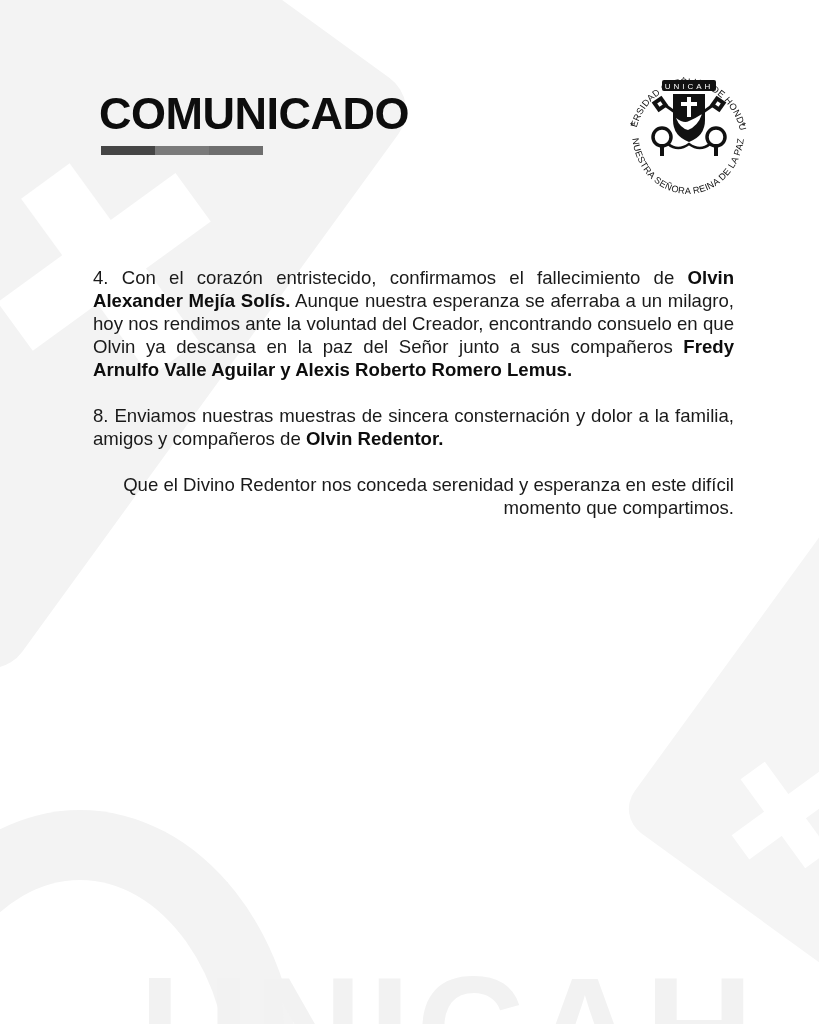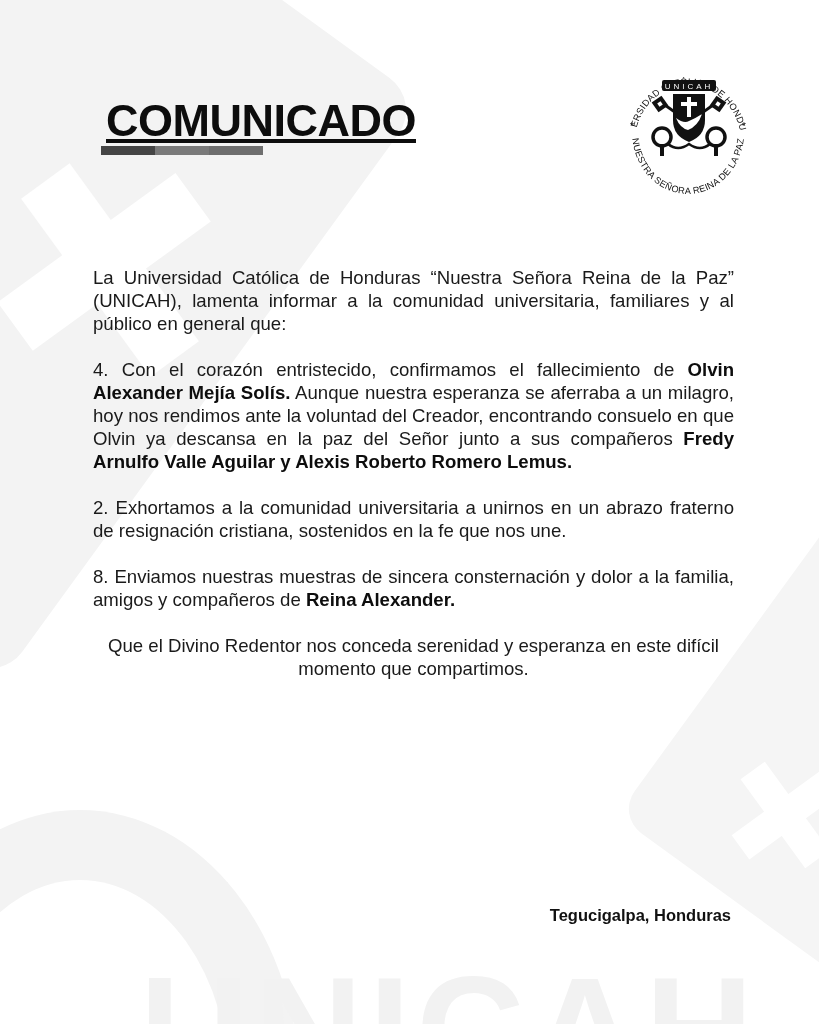--- a/index.html
+++ b/index.html
@@ -31,23 +31,23 @@
     position: absolute; left: -140px; top: 810px; width: 300px; height: 420px;
     border-radius: 50%; border: 70px solid #f3f3f3; border-left-color: transparent; border-bottom-color: transparent;
   }
   .wm-word {
     position: absolute; left: 140px; top: 955px; font-family: "Liberation Sans", sans-serif;
     font-weight: 700; font-size: 150px; letter-spacing: 6px; color: #f2f2f2; line-height: 1;
   }
 
   .content { position: relative; z-index: 1; }
   .title {
-    position: absolute; left: 94px; top: 86px; margin: 12px;
+    position: absolute; left: 94px; top: 86px; margin: 5px;
     font-family: "Liberation Sans", sans-serif; font-weight: 700; font-size: 45px;
-    letter-spacing: -0.5px; color: #0d0d0d; line-height: 1; text-decoration: underline;
+    letter-spacing: -0.5px; color: #0d0d0d; line-height: 1;
   }
   .title-bar { position: absolute; left: 101px; top: 146px; width: 162px; height: 9px; display: flex; }
   .title-bar span { flex: 1; }
 
   .logo { position: absolute; left: 618px; top: 40px; width: 140px; height: 160px; }
 
   .body-text {
     position: absolute; left: 93px; top: 266px; width: 641px;
     font-size: 18.6px; line-height: 23px; color: #1a1a1a; text-align: justify;
   }
@@ -121,23 +121,20 @@
 
       <circle cx="44" cy="97" r="9" fill="none" stroke="#111" stroke-width="3.5"></circle>
       <circle cx="98" cy="97" r="9" fill="none" stroke="#111" stroke-width="3.5"></circle>
       <rect x="42" y="104" width="4" height="12" fill="#111"></rect>
       <rect x="96" y="104" width="4" height="12" fill="#111"></rect>
       <path d="M 50 104 Q 60 112 71 104 Q 82 112 92 104" fill="none" stroke="#111" stroke-width="2.5"></path>
     </svg>
   </div>
 
   <div class="body-text">
-    <p>La Universidad Católica de Honduras “Nuestra Señora Reina de la Paz” (UNICAH), lamenta informar a la comunidad universitaria, familiares y al público en general que:</p>
     <p><span>4. Con el corazón entristecido, confirmamos el fallecimiento de </span><b>Olvin Alexander Mejía Solís.</b><span> Aunque nuestra esperanza se aferraba a un milagro, hoy nos rendimos ante la voluntad del Creador, encontrando consuelo en que Olvin ya descansa en la paz del Señor junto a sus compañeros </span><b>Fredy Arnulfo Valle Aguilar y Alexis Roberto Romero Lemus.</b></p>
-    <p>2.  Exhortamos a la comunidad universitaria a unirnos en un abrazo fraterno de resignación cristiana, sostenidos en la fe que nos une.</p>
-    <p><span>8. Enviamos nuestras muestras de sincera consternación y dolor a la familia, amigos y compañeros de </span><b>Reina Alexander.</b></p>
-    <p style="text-align:center">Que el Divino Redentor nos conceda serenidad y esperanza en este difícil momento que compartimos.</p>
+    <p><span>8. Enviamos nuestras muestras de sincera consternación y dolor a la familia, amigos y compañeros de </span><b>Olvin Redentor.</b></p>
+    <p style="text-align:right">Que el Divino Redentor nos conceda serenidad y esperanza en este difícil momento que compartimos.</p>
   </div>
 
   <div class="sign">
-    <div class="city">Tegucigalpa, Honduras</div>
   </div>
 </div>
 
 </body></html>

